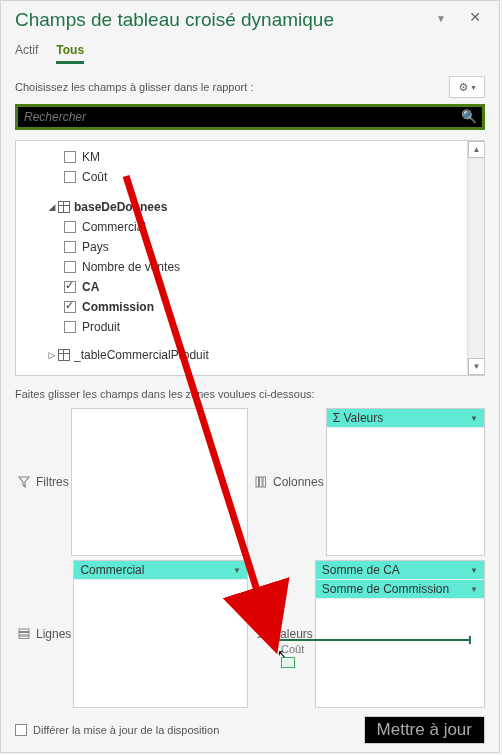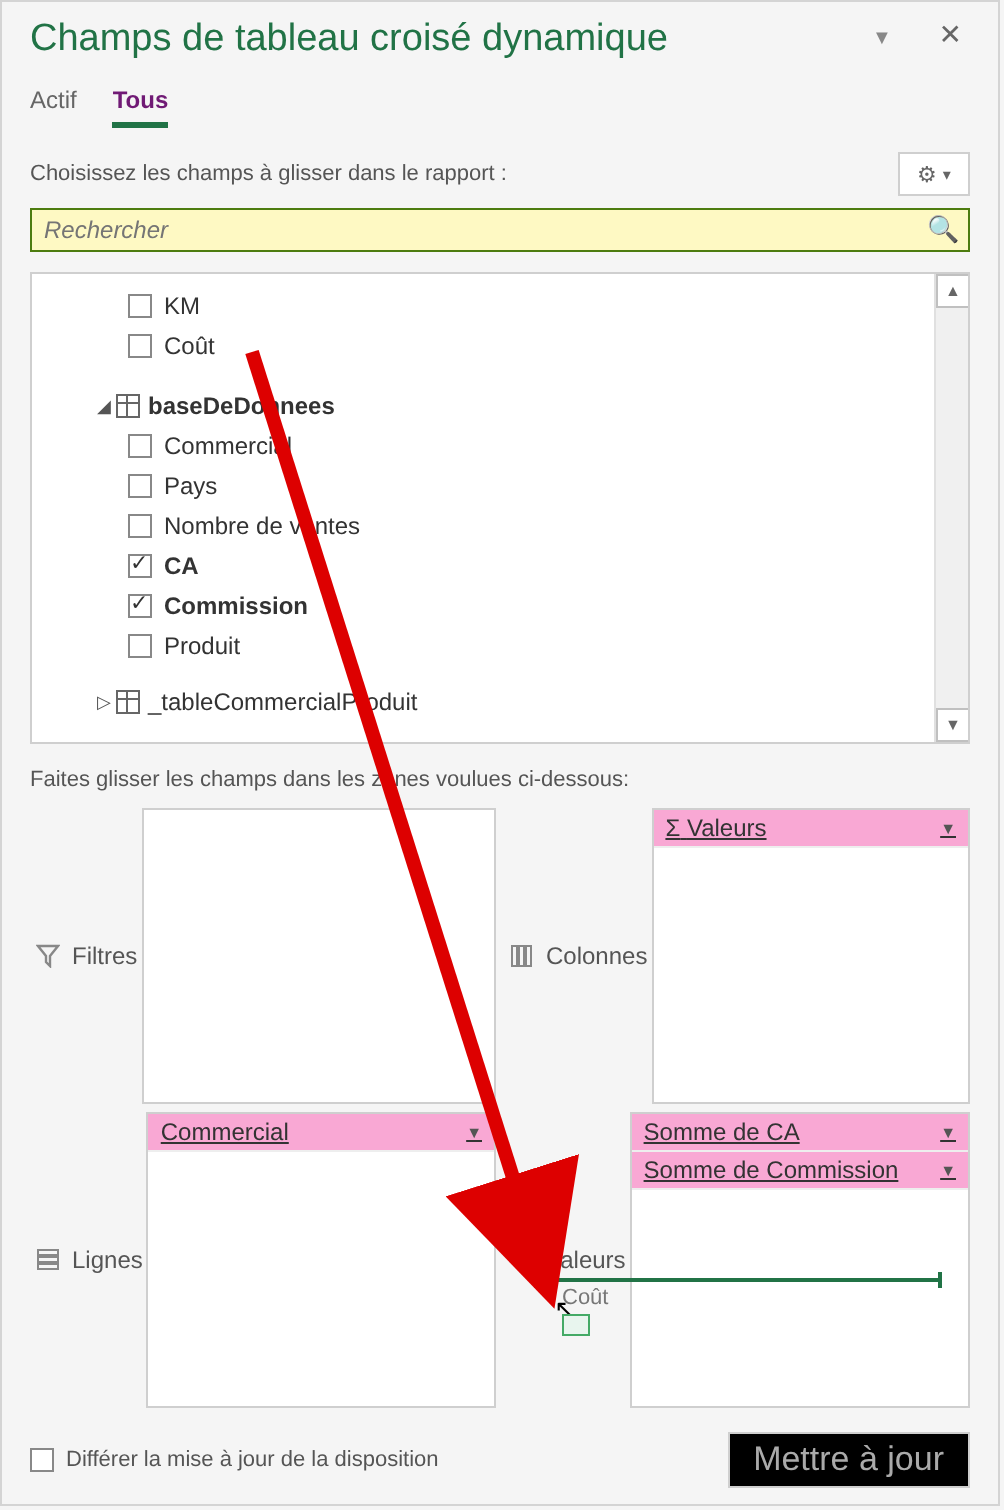--- a/index.html
+++ b/index.html
@@ -48,21 +48,21 @@
     border-bottom: none;
   }
   .tab {
     padding: 4px 0;
     margin-right: 18px;
     cursor: pointer;
     color: #666;
     font-size: 12px;
   }
   .tab.active {
-    color: #701a75;
+    color: #4d7c0f;
     border-bottom: 3px solid #217346;
     font-weight: 600;
   }
   .choose-row {
     display: flex;
     align-items: center;
     justify-content: space-between;
     padding: 12px 14px 6px 14px;
     font-size: 11px;
     color: #555;
@@ -72,22 +72,22 @@
     border: 1px solid #cfcfcf;
     background: #fff;
     display: flex; align-items: center; justify-content: center;
     color: #666;
   }
   .search-wrap {
     padding: 0 14px 10px 14px;
   }
   .search-input-wrap {
     position: relative;
-    border: 1px solid #4d7c0f;
-    background: #fef9c3;
+    border: 3px solid #4d7c0f;
+    background: #000000;
   }
   .search-input {
     width: 100%;
     border: none;
     padding: 3px 24px 3px 6px;
     background: transparent;
     font-size: 12px;
     font-style: italic;
     color: #888;
     outline: none;
@@ -197,22 +197,21 @@
     border: 1px solid #cfcfcf;
     background: #fff;
     overflow: auto;
   }
   .area-item {
     display:flex;align-items:center;justify-content:space-between;
     padding: 2px 6px;
     border-bottom: 1px solid #eee;
     font-size: 12px;
     color:#333;
-    background:#f9a8d4;
-    text-decoration:underline;
+    background:#5eead4;
   }
   .area-item .dd { font-size: 8px; color:#555; }
   .drop-indicator {
     position:absolute;
     left:268px; right:30px;
     top:638px;
     height:2px;
     background:#217346;
   }
   .drop-indicator::before{

